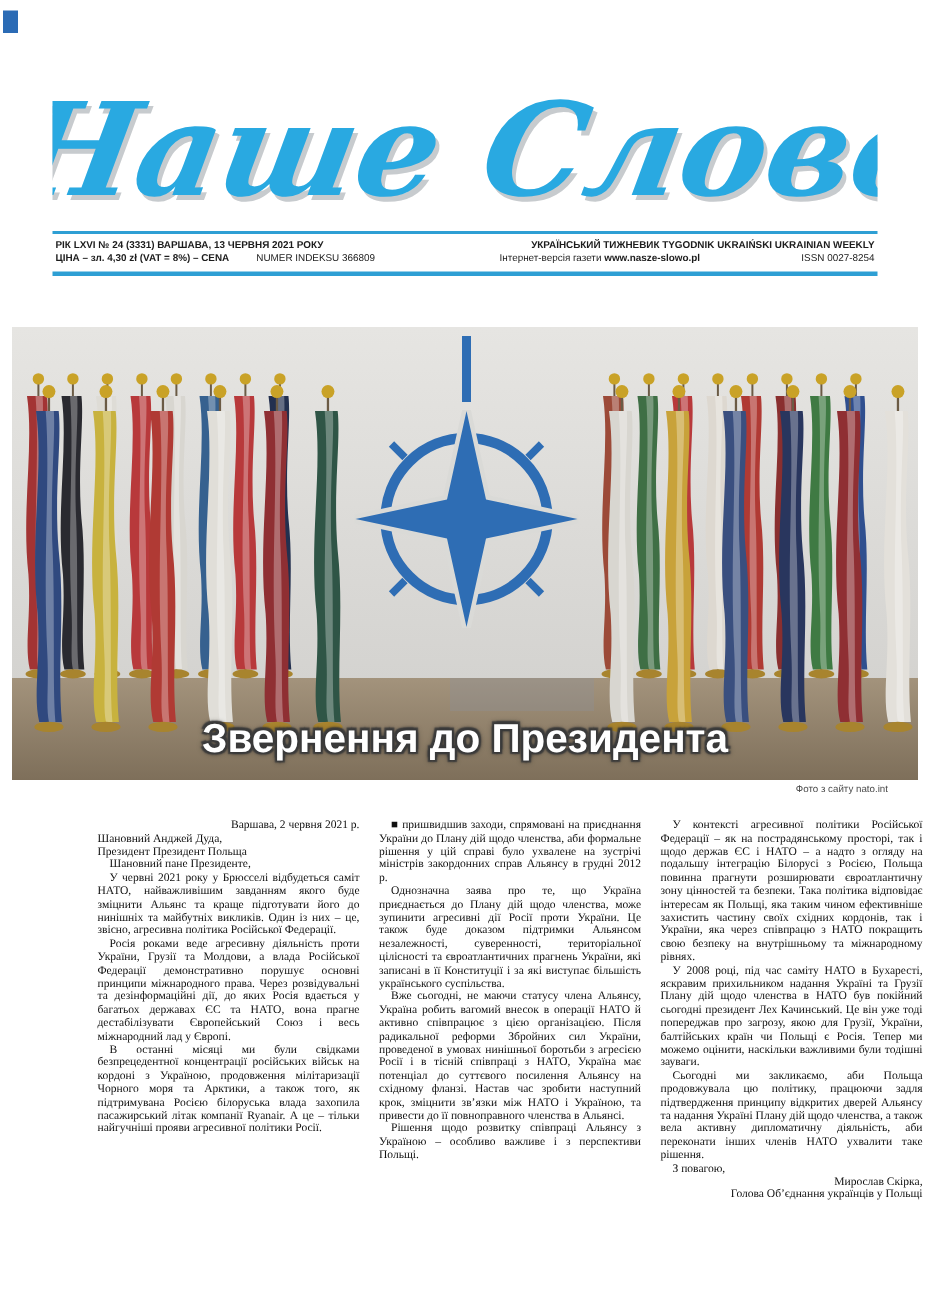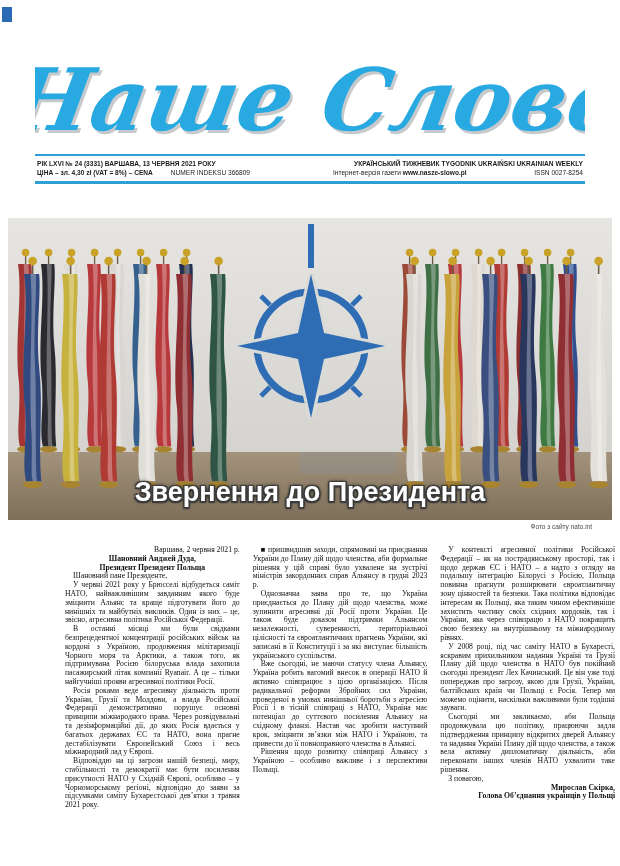--- a/index.html
+++ b/index.html
@@ -30,23 +30,23 @@
       text-shadow:-1.5px -1.5px 1px #3a3a3a,1.5px -1.5px 1px #3a3a3a,-1.5px 1.5px 1px #3a3a3a,1.5px 1.5px 1px #3a3a3a,0 0 4px #222;}
   .photo-caption{position:absolute;left:8px;top:523px;width:584px;text-align:right;
       font-family:"Liberation Sans",sans-serif;font-size:6.5px;color:#4a4a4a;}
 
   
   .article{position:absolute;left:35px;top:546px;width:550px;display:flex;gap:13px;margin-left:30px;}
   .col{width:175px;font-size:7.7px;line-height:8.8px;text-align:justify;}
   .col p{margin:0;text-indent:8px;}
   .col p.noindent{text-indent:0;}
   .dateline{text-align:right;margin:0 0 9px 0;}
-  .salutation{text-align:center;font-weight:bold;margin:0 0 10px 0;}
+  .salutation{text-align:left;font-weight:normal;margin:0 0 10px 0;}
   .closing{margin-top:9px;font-family:Liberation Serif, serif;}
-  .signature{text-align:right;font-weight:bold;margin-top:10px;}
+  .signature{text-align:right;font-weight:normal;margin-top:10px;}
 </style>
 </head>
 <body>
 
 <div class="page">
 
   <div class="corner-marker"></div>
 
   <div class="masthead">
     <svg width="550" height="100" viewBox="0 0 550 100">
@@ -318,29 +318,28 @@
     <div class="col">
       <p class="dateline noindent">Варшава, 2 червня 2021 р.</p>
       <p class="salutation noindent">
         <span>Шановний Анджей Дуда,</span><br>
         <span>Президент Президент Польща</span>
       </p>
       <div>
 
       <p>Шановний пане Президенте,</p>
           <p>У червні 2021 року у Брюсселі відбудеться саміт НАТО, найважливішим завданням якого буде зміцнити Альянс та краще підготувати його до нинішніх та майбутніх викликів. Один із них – це, звісно, агресивна політика Російської Федерації.</p>
+          <p>Росія роками веде агресивну діяльність проти України, Грузії та Молдови, а влада Російської Федерації демонстративно порушує основні принципи міжнародного права. Через розвідувальні та дезінформаційні дії, до яких Росія вдається у багатьох державах ЄС та НАТО, вона прагне дестабілізувати Європейський Союз і весь міжнародний лад у Європі.</p>
           <p>В останні місяці ми були свідками безпрецедентної концентрації російських військ на кордоні з Україною, продовження мілітаризації Чорного моря та Арктики, а також того, як підтримувана Росією білоруська влада захопила пасажирський літак компанії Ryanair. А це – тільки найгучніші прояви агресивної політики Росії.</p>
-          <p>Росія роками веде агресивну діяльність проти України, Грузії та Молдови, а влада Російської Федерації демонстративно порушує основні принципи міжнародного права. Через розвідувальні та дезінформаційні дії, до яких Росія вдається у багатьох державах ЄС та НАТО, вона прагне дестабілізувати Європейський Союз і весь міжнародний лад у Європі.</p>
-          <p>Відповіддю на ці загрози нашій безпеці, миру, стабільності та демократії має бути посилення присутності НАТО у Східній Європі, особливо – у Чорноморському регіоні, відповідно до заяви за підсумками саміту Бухарестської дев’ятки з травня 2021 року.</p>
         </div>
     </div>
     <div class="col">
       <div>
 
-          <p>■ пришвидшив заходи, спрямовані на приєднання України до Плану дій щодо членства, аби формальне рішення у цій справі було ухвалене на зустрічі міністрів закордонних справ Альянсу в грудні 2023 р.</p>
+          <p>■ пришвидшив заходи, спрямовані на приєднання України до Плану дій щодо членства, аби формальне рішення у цій справі було ухвалене на зустрічі міністрів закордонних справ Альянсу в грудні 2012 р.</p>
           <p>Однозначна заява про те, що Україна приєднається до Плану дій щодо членства, може зупинити агресивні дії Росії проти України. Це також буде доказом підтримки Альянсом незалежності, суверенності, територіальної цілісності та євроатлантичних прагнень України, які записані в її Конституції і за які виступає більшість українського суспільства.</p>
           <p>Вже сьогодні, не маючи статусу члена Альянсу, Україна робить вагомий внесок в операції НАТО й активно співпрацює з цією організацією. Після радикальної реформи Збройних сил України, проведеної в умовах нинішньої боротьби з агресією Росії і в тісній співпраці з НАТО, Україна має потенціал до суттєвого посилення Альянсу на східному фланзі. Настав час зробити наступний крок, зміцнити зв’язки між НАТО і Україною, та привести до її повноправного членства в Альянсі.</p>
           <p>Рішення щодо розвитку співпраці Альянсу з Україною – особливо важливе і з перспективи Польщі.</p>
         </div>
     </div>
     <div class="col">
       <div>
 
           <p>У контексті агресивної політики Російської Федерації – як на пострадянському просторі, так і щодо держав ЄС і НАТО – а надто з огляду на подальшу інтеграцію Білорусі з Росією, Польща повинна прагнути розширювати євроатлантичну зону цінностей та безпеки. Така політика відповідає інтересам як Польщі, яка таким чином ефективніше захистить частину своїх східних кордонів, так і України, яка через співпрацю з НАТО покращить свою безпеку на внутрішньому та міжнародному рівнях.</p>
           <p>У 2008 році, під час саміту НАТО в Бухаресті, яскравим прихильником надання Україні та Грузії Плану дій щодо членства в НАТО був покійний сьогодні президент Лех Качинський. Це він уже тоді попереджав про загрозу, якою для Грузії, України, балтійських країн чи Польщі є Росія. Тепер ми можемо оцінити, наскільки важливими були тодішні зауваги.</p>

